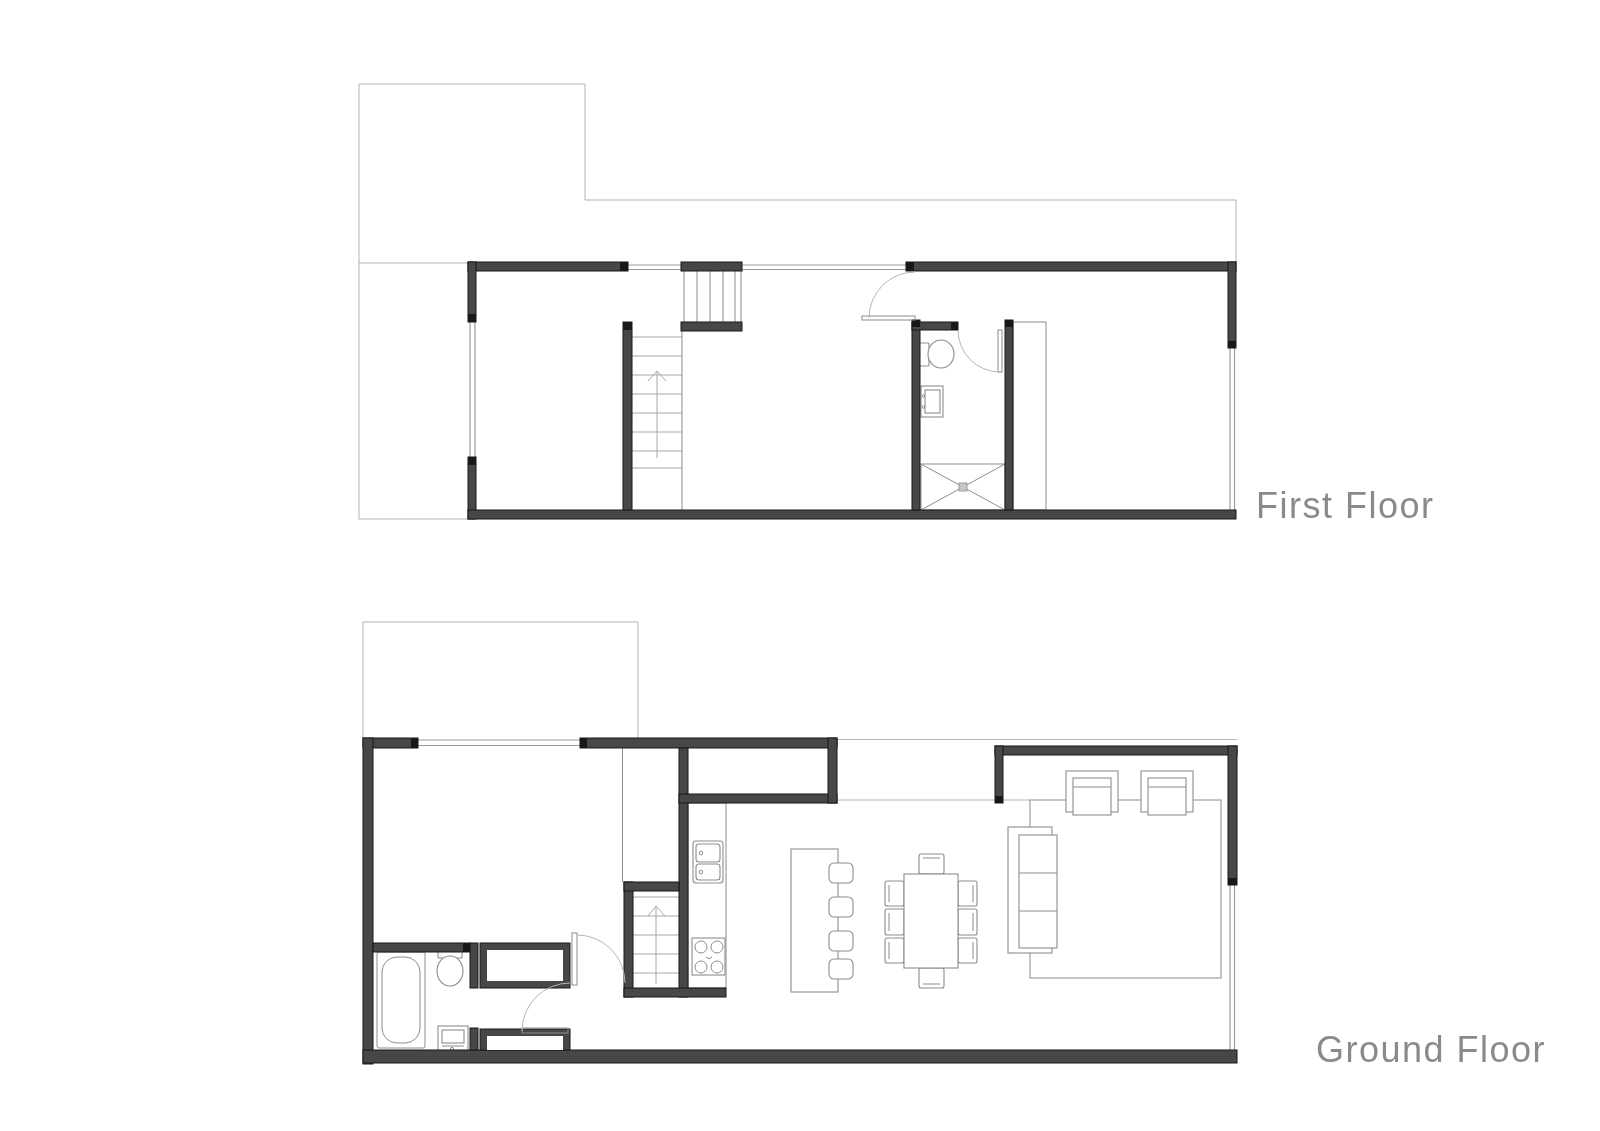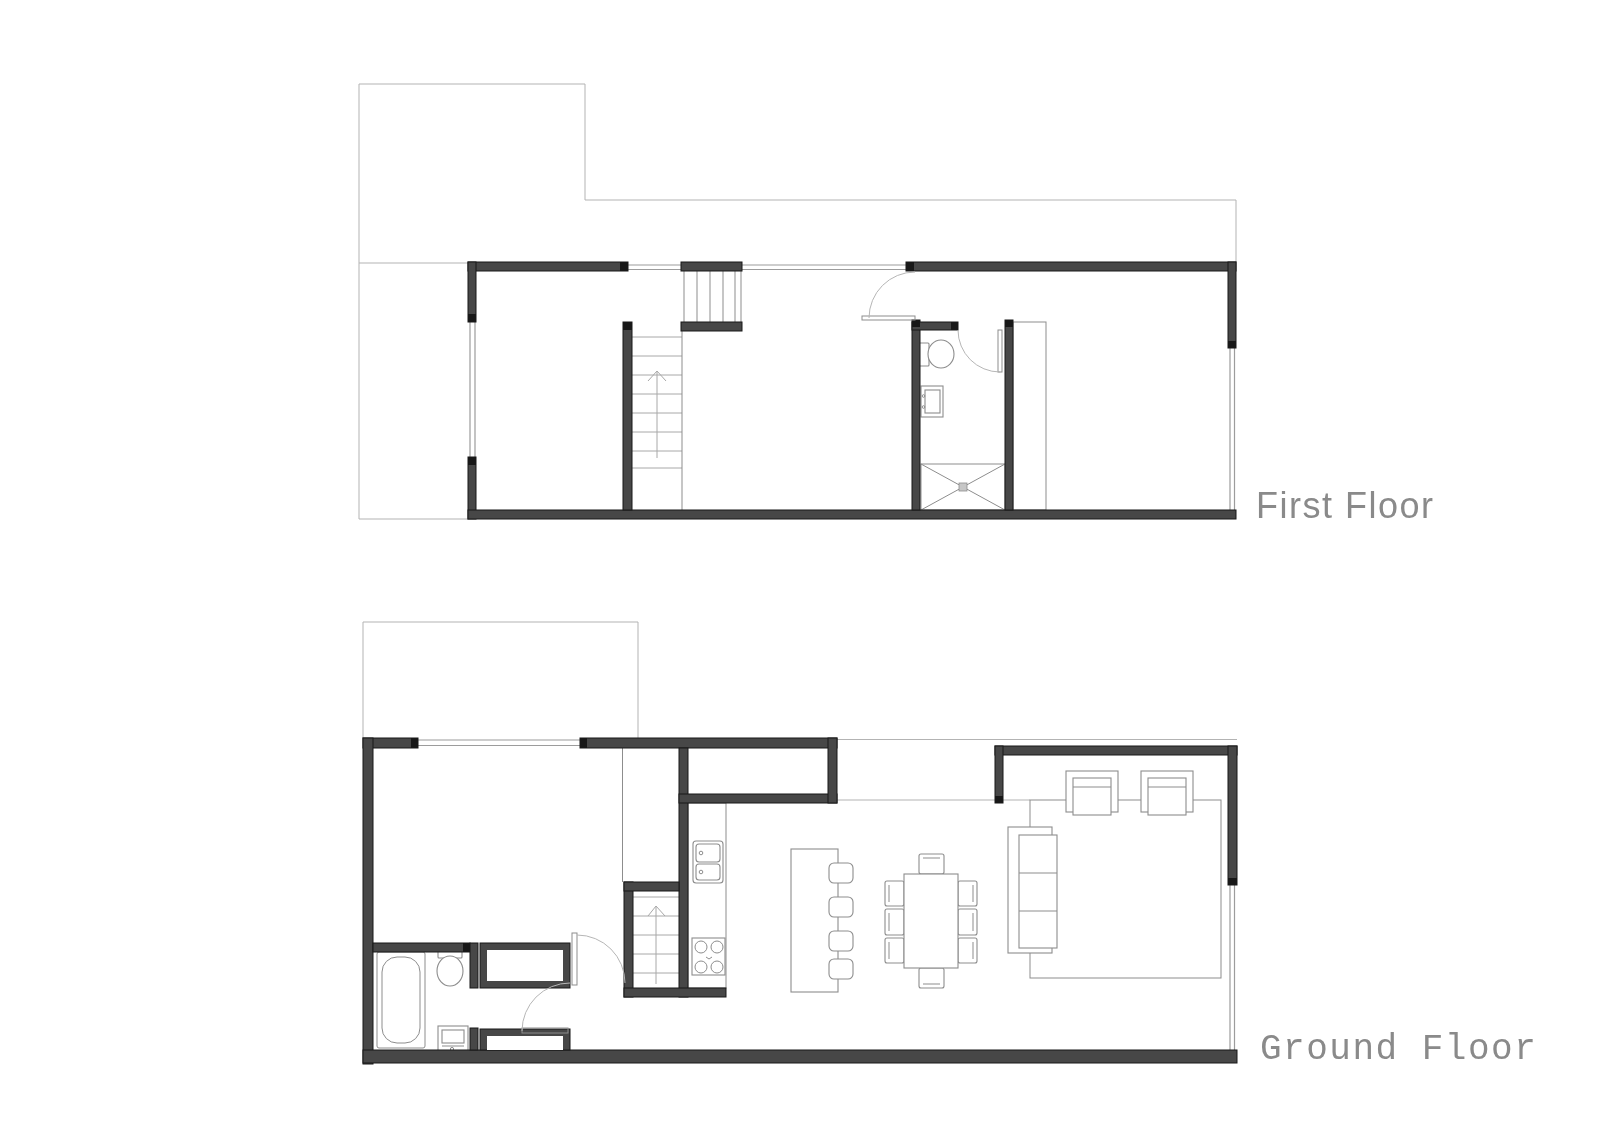--- a/index.html
+++ b/index.html
@@ -17,21 +17,21 @@
   .thin{stroke:var(--furniture_line,#8d8d8d);stroke-width:1;fill:none;}
   .furn{stroke:var(--furniture_line,#8d8d8d);stroke-width:1.1;fill:#ffffff;}
   .arc{stroke:var(--door_arc,#b6b6b6);stroke-width:1;fill:none;}
   .tread{stroke:var(--tread_line,#a8a8a8);stroke-width:1;fill:none;}
   .drain{fill:#c6c6c6;stroke:var(--furniture_line,#8d8d8d);stroke-width:.8;}
   .plan-label{
     position:absolute;color:var(--label_color,#8a8a8a);
     font-size:36px;font-weight:300;letter-spacing:1.5px;white-space:nowrap;
   }
   #label-first{left:1256px;top:485px;}
-  #label-ground{left:1260px;top:1029px;font-family:Liberation Mono, monospace;}
+  #label-ground{left:1316px;top:1029px;}
 </style>
 </head>
 <body>
 
 <div class="sheet">
 <svg width="1600" height="1131" viewBox="0 0 1600 1131">
 
   <g>
     <g>
       <polyline class="site" points="359,84 585,84 585,200 1236,200 1236,262"></polyline>

